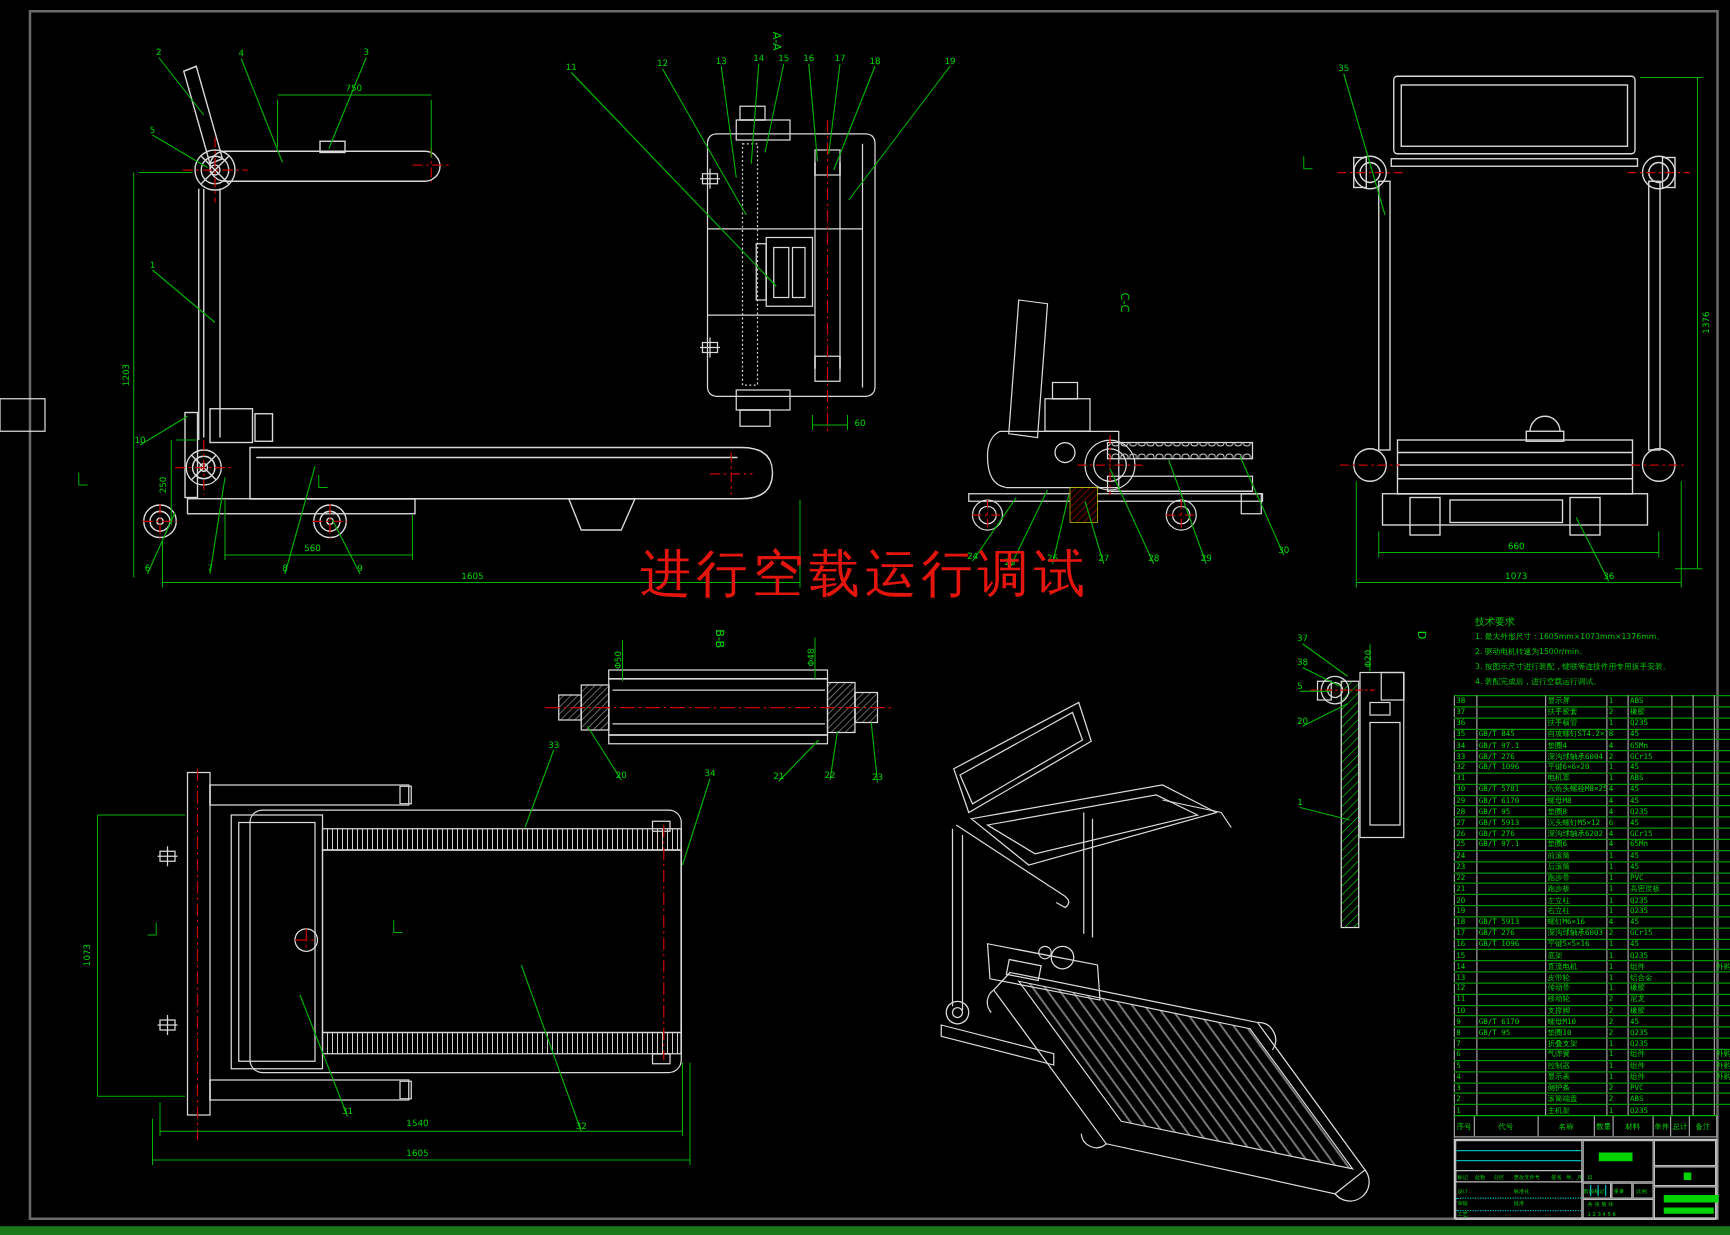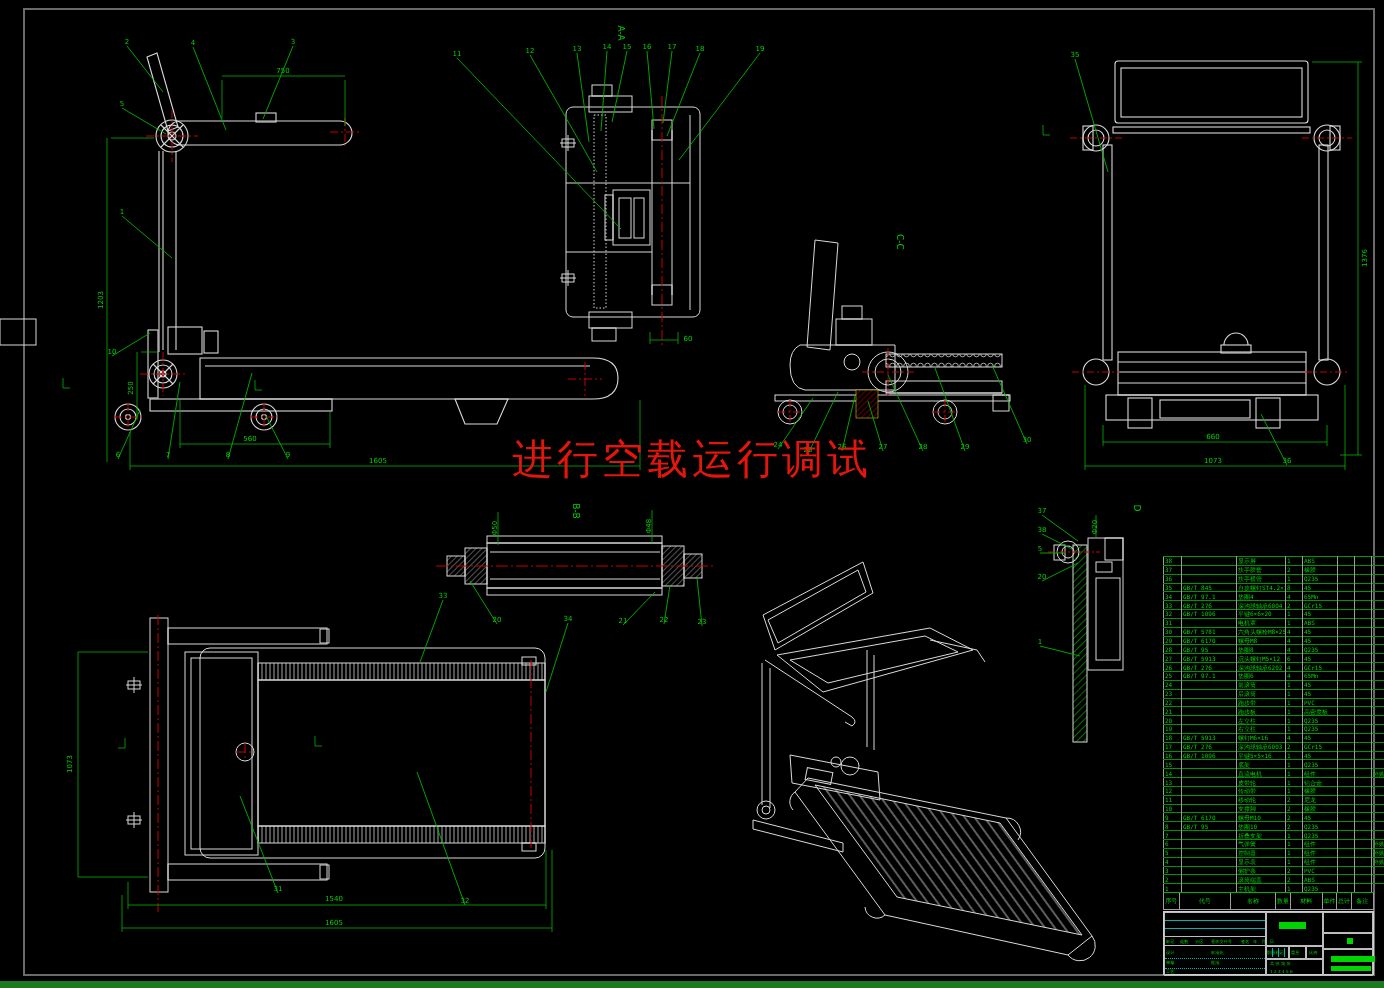--- a/index.html
+++ b/index.html
@@ -435,20 +435,29 @@
         <text x="497" y="528" fill="#00d400" font-size="7" text-anchor="middle" transform="rotate(-90 497 528)">Φ50</text>
         <text x="651" y="526" fill="#00d400" font-size="7" text-anchor="middle" transform="rotate(-90 651 526)">Φ48</text>
         <text x="1097" y="527" fill="#00d400" font-size="7" text-anchor="middle" transform="rotate(-90 1097 527)">Φ20</text>
       </g>
 </svg>
 
 
 <div class="wm1">进行空载运行调试</div>
 
 
+<div id="tech">
+  <div class="t-title">技术要求</div>
+  <div id="tech-lines">
+        <div class="t-line">1. 最大外形尺寸：1605mm×1073mm×1376mm。</div>
+        <div class="t-line">2. 驱动电机转速为1500r/min。</div>
+        <div class="t-line">3. 按图示尺寸进行装配，键联等连接件用专用扳手安装。</div>
+        <div class="t-line">4. 装配完成后，进行空载运行调试。</div>
+      </div>
+</div>
 
 
 <div id="bom">
   <table>
         <tbody id="bom-body">
           <tr>
             <td style="width: 15px;">38</td>
             <td style="width: 52px;"></td>
             <td style="width: 46px;">显示屏</td>
             <td style="width: 14px;">1</td>

